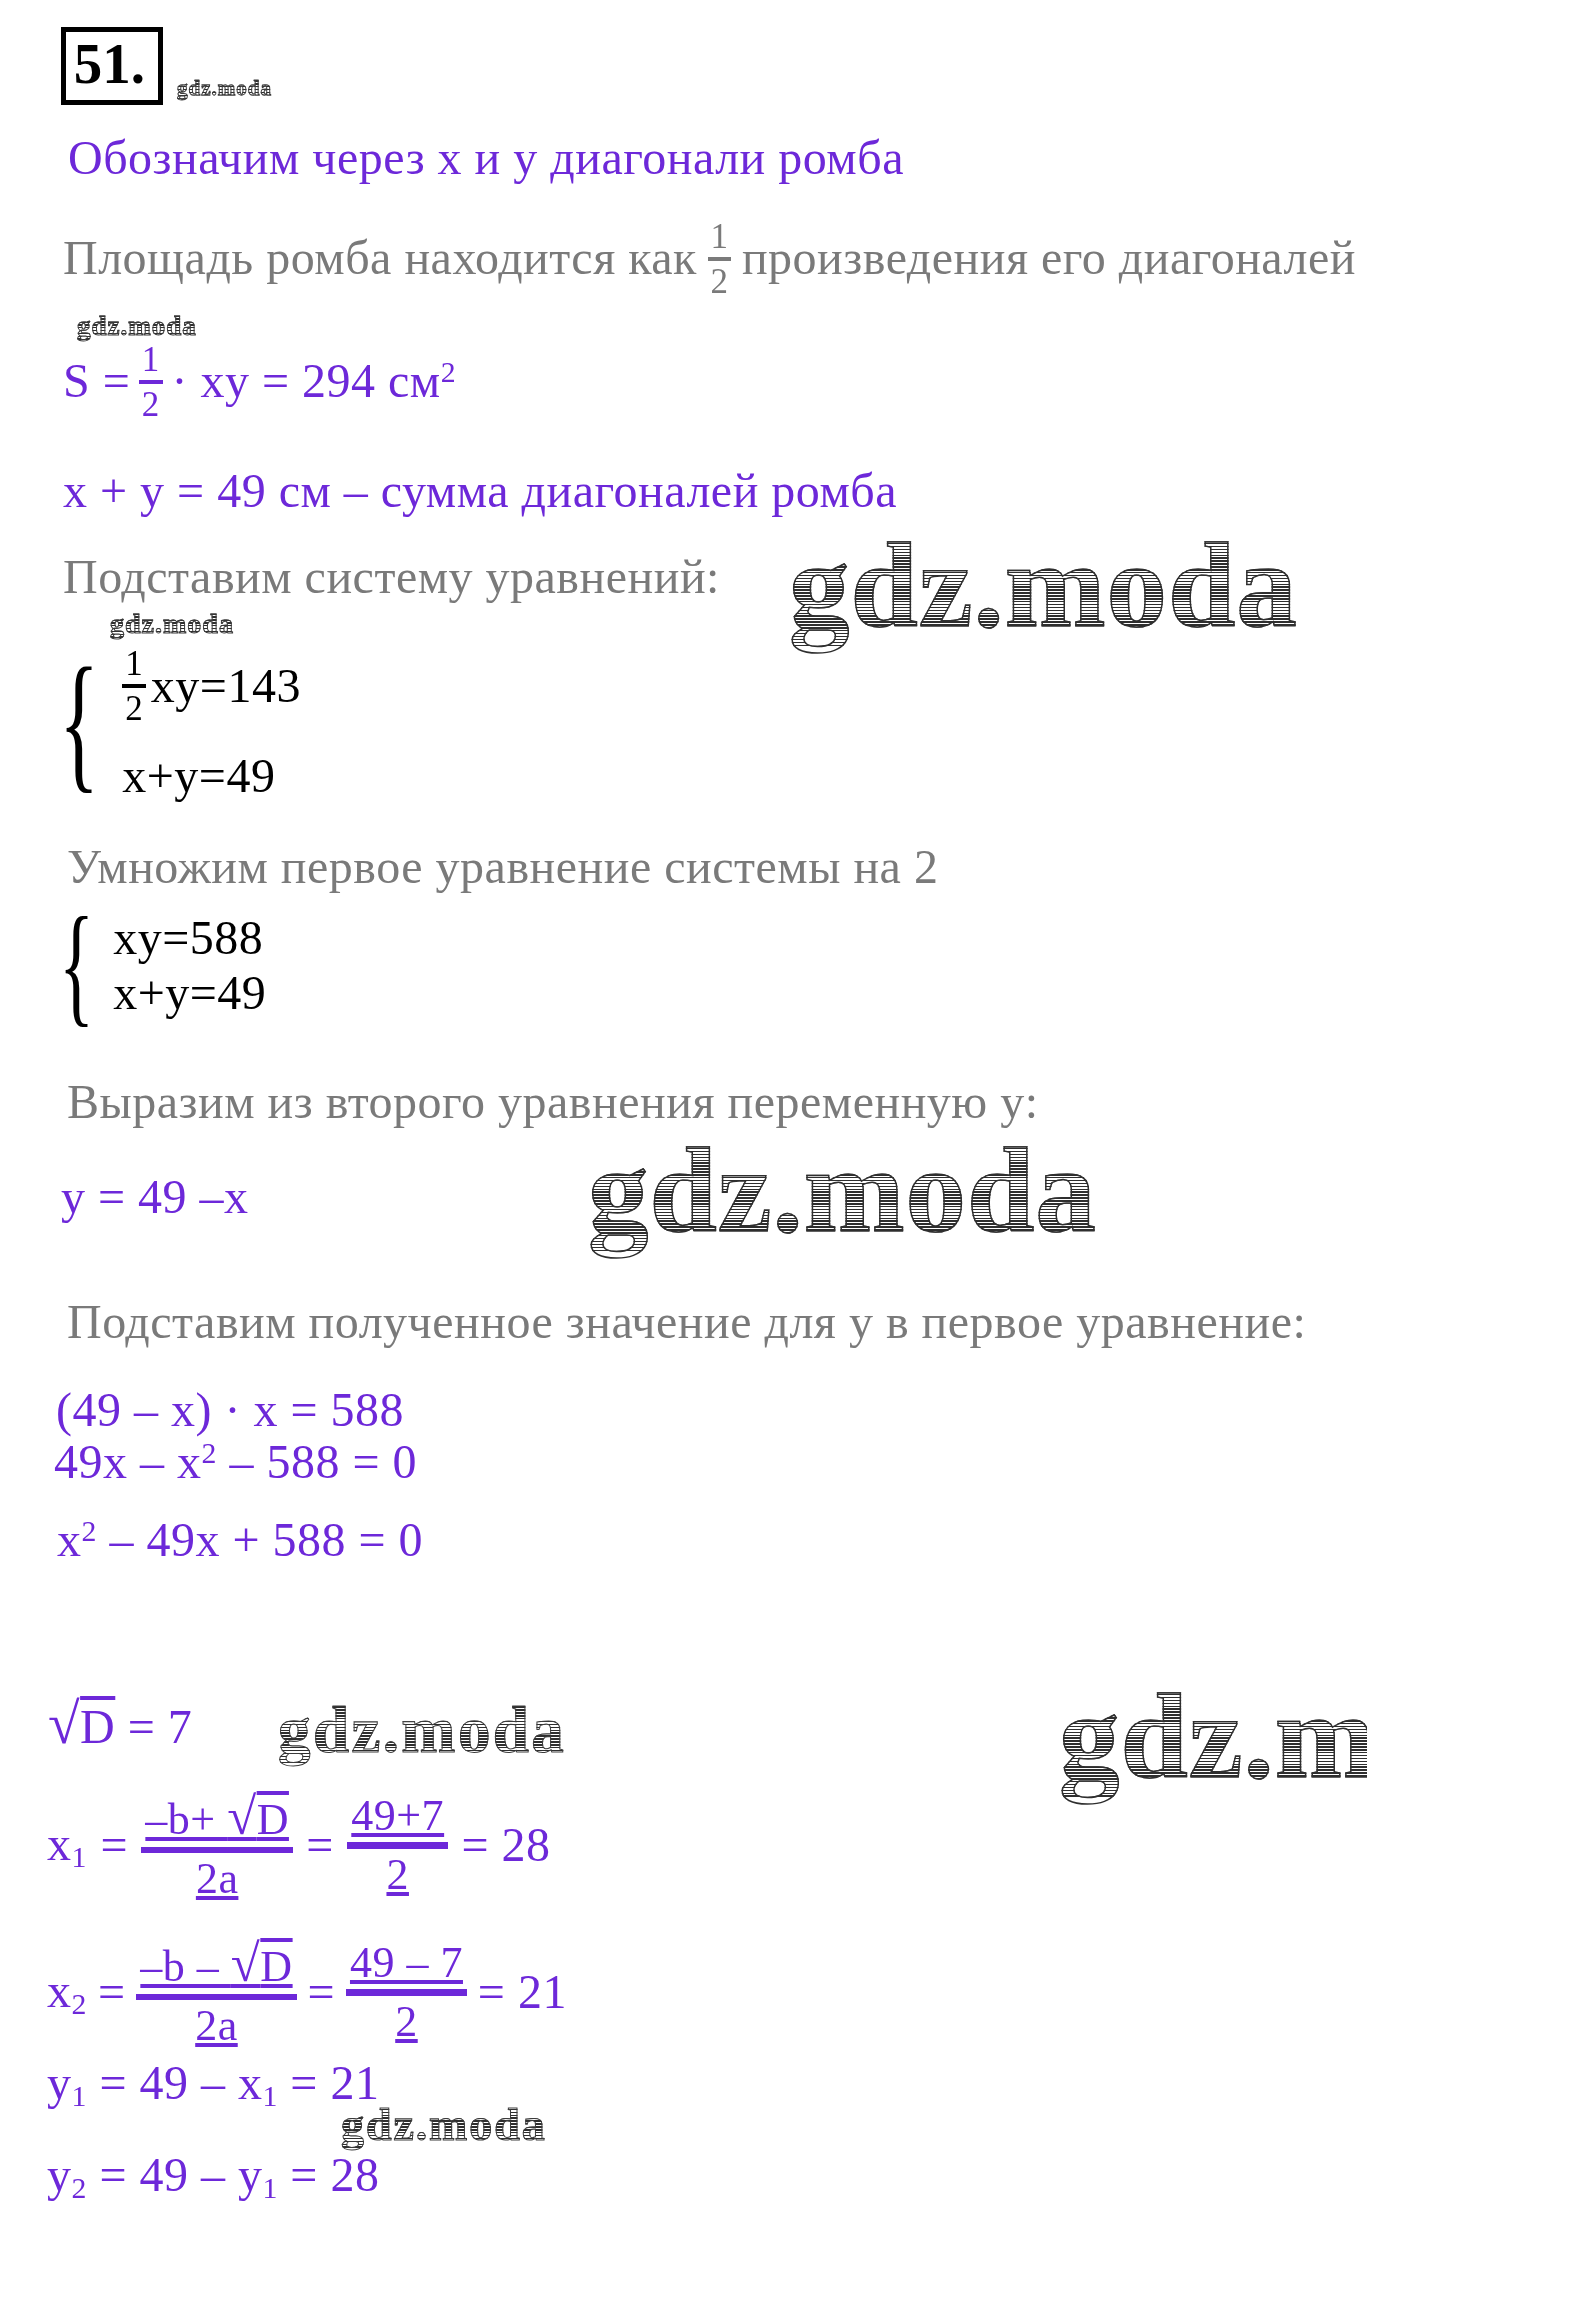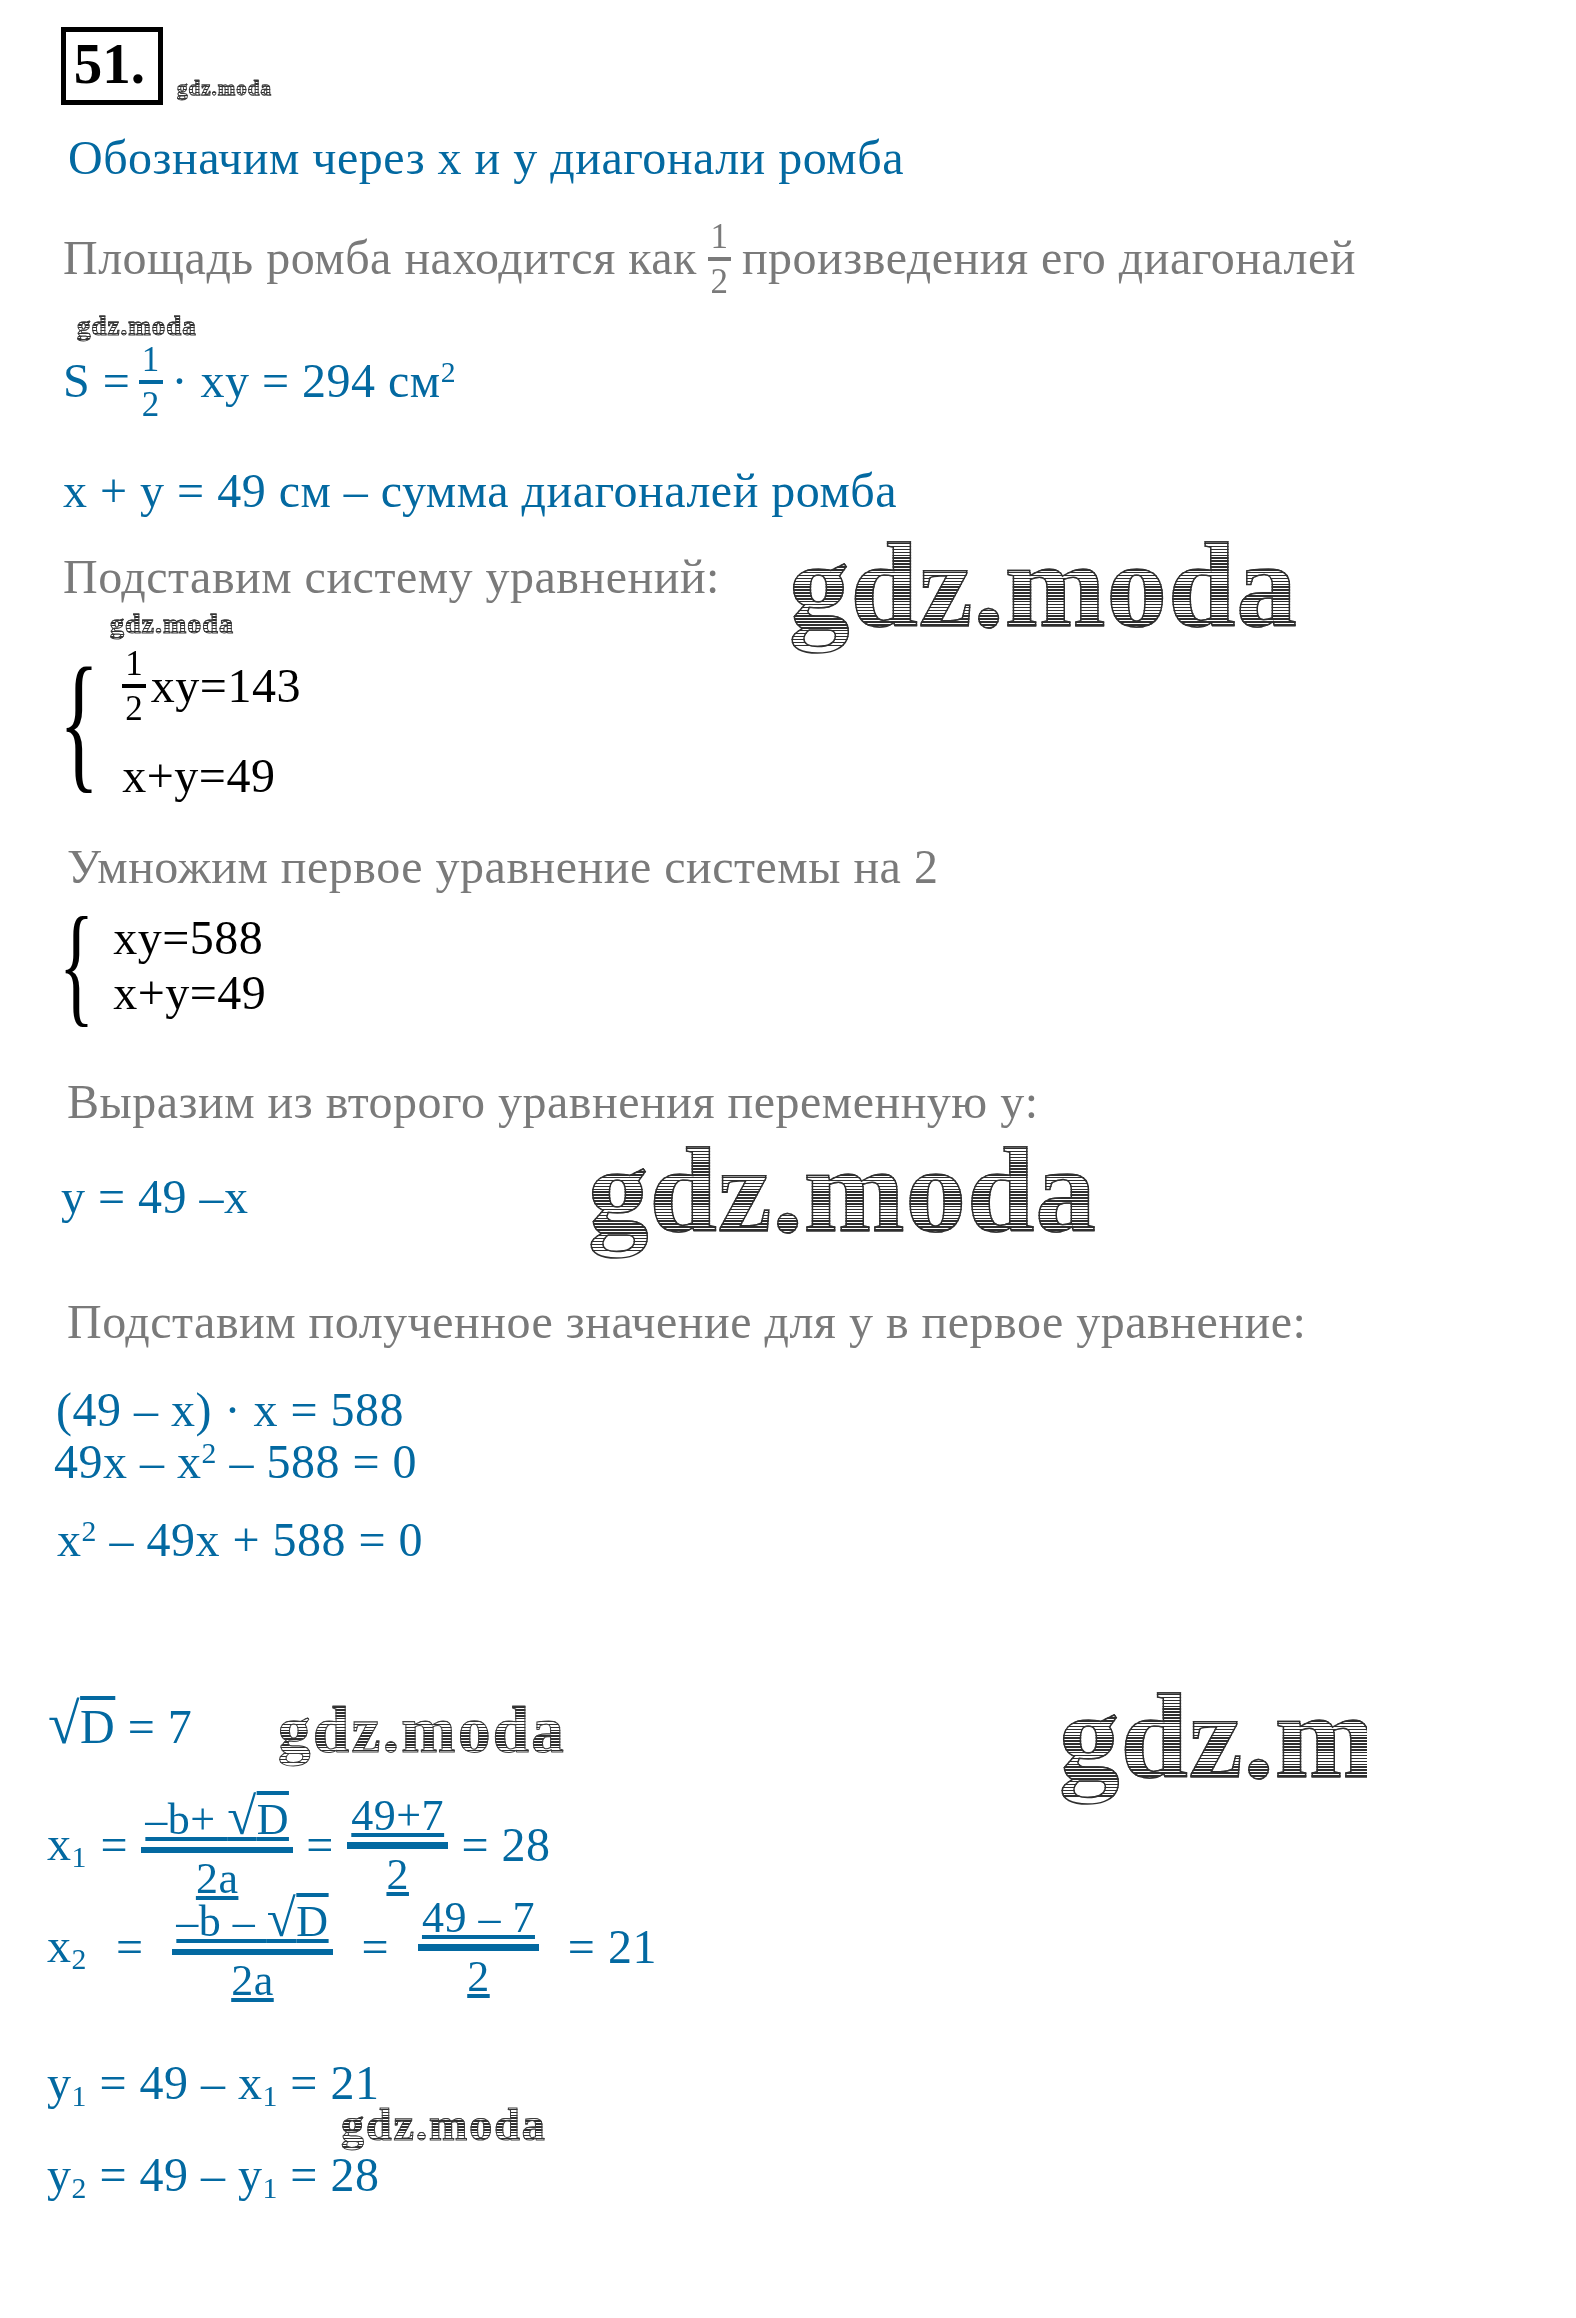--- a/index.html
+++ b/index.html
@@ -15,21 +15,21 @@
 
   
   .line {
     position:absolute;
     left:63px;
     font-size:48px;
     line-height:1.1;
     letter-spacing:0.5px;
     white-space:pre;
   }
-  .black { color:#0369a1; }
+  .black { color:#6d28d9; }
   .gray  { color:#7a7a7a;text-align:center; }
   .row   { display:flex; align-items:center; }
 
   
   .frac { display:inline-flex; flex-direction:column; align-items:center; line-height:1; }
   .frac .num, .frac .den { font-size:35px; padding:2.9px 2.9px; white-space:pre; }
   .frac .bar { align-self:stretch; height:3.9px; background:currentColor; }
   .frac.big .num, .frac.big .den { font-size:44px; padding:3.9px 3.9px;text-decoration:underline; }
   .frac.big .bar { height:6.8px; }
 
@@ -187,21 +187,21 @@
     </span>
     <span>=</span>
     <span class="frac big">
       <span class="num">49+7</span>
       <span class="bar"></span>
       <span class="den">2</span>
     </span>
     <span>= 28</span>
   </div>
 
-  <div class="line black row" style="top:1888px; left:47px; gap:29px">
+  <div class="line black row" style="top:1933px; left:47px; gap:11px">
     <span><span>x</span><span class="sub">2</span></span>
     <span>=</span>
     <span class="frac big">
       <span class="num"><span>–b – </span><span class="radical">√</span><span class="radicand">D</span></span>
       <span class="bar"></span>
       <span class="den">2a</span>
     </span>
     <span>=</span>
     <span class="frac big">
       <span class="num">49 – 7</span>

